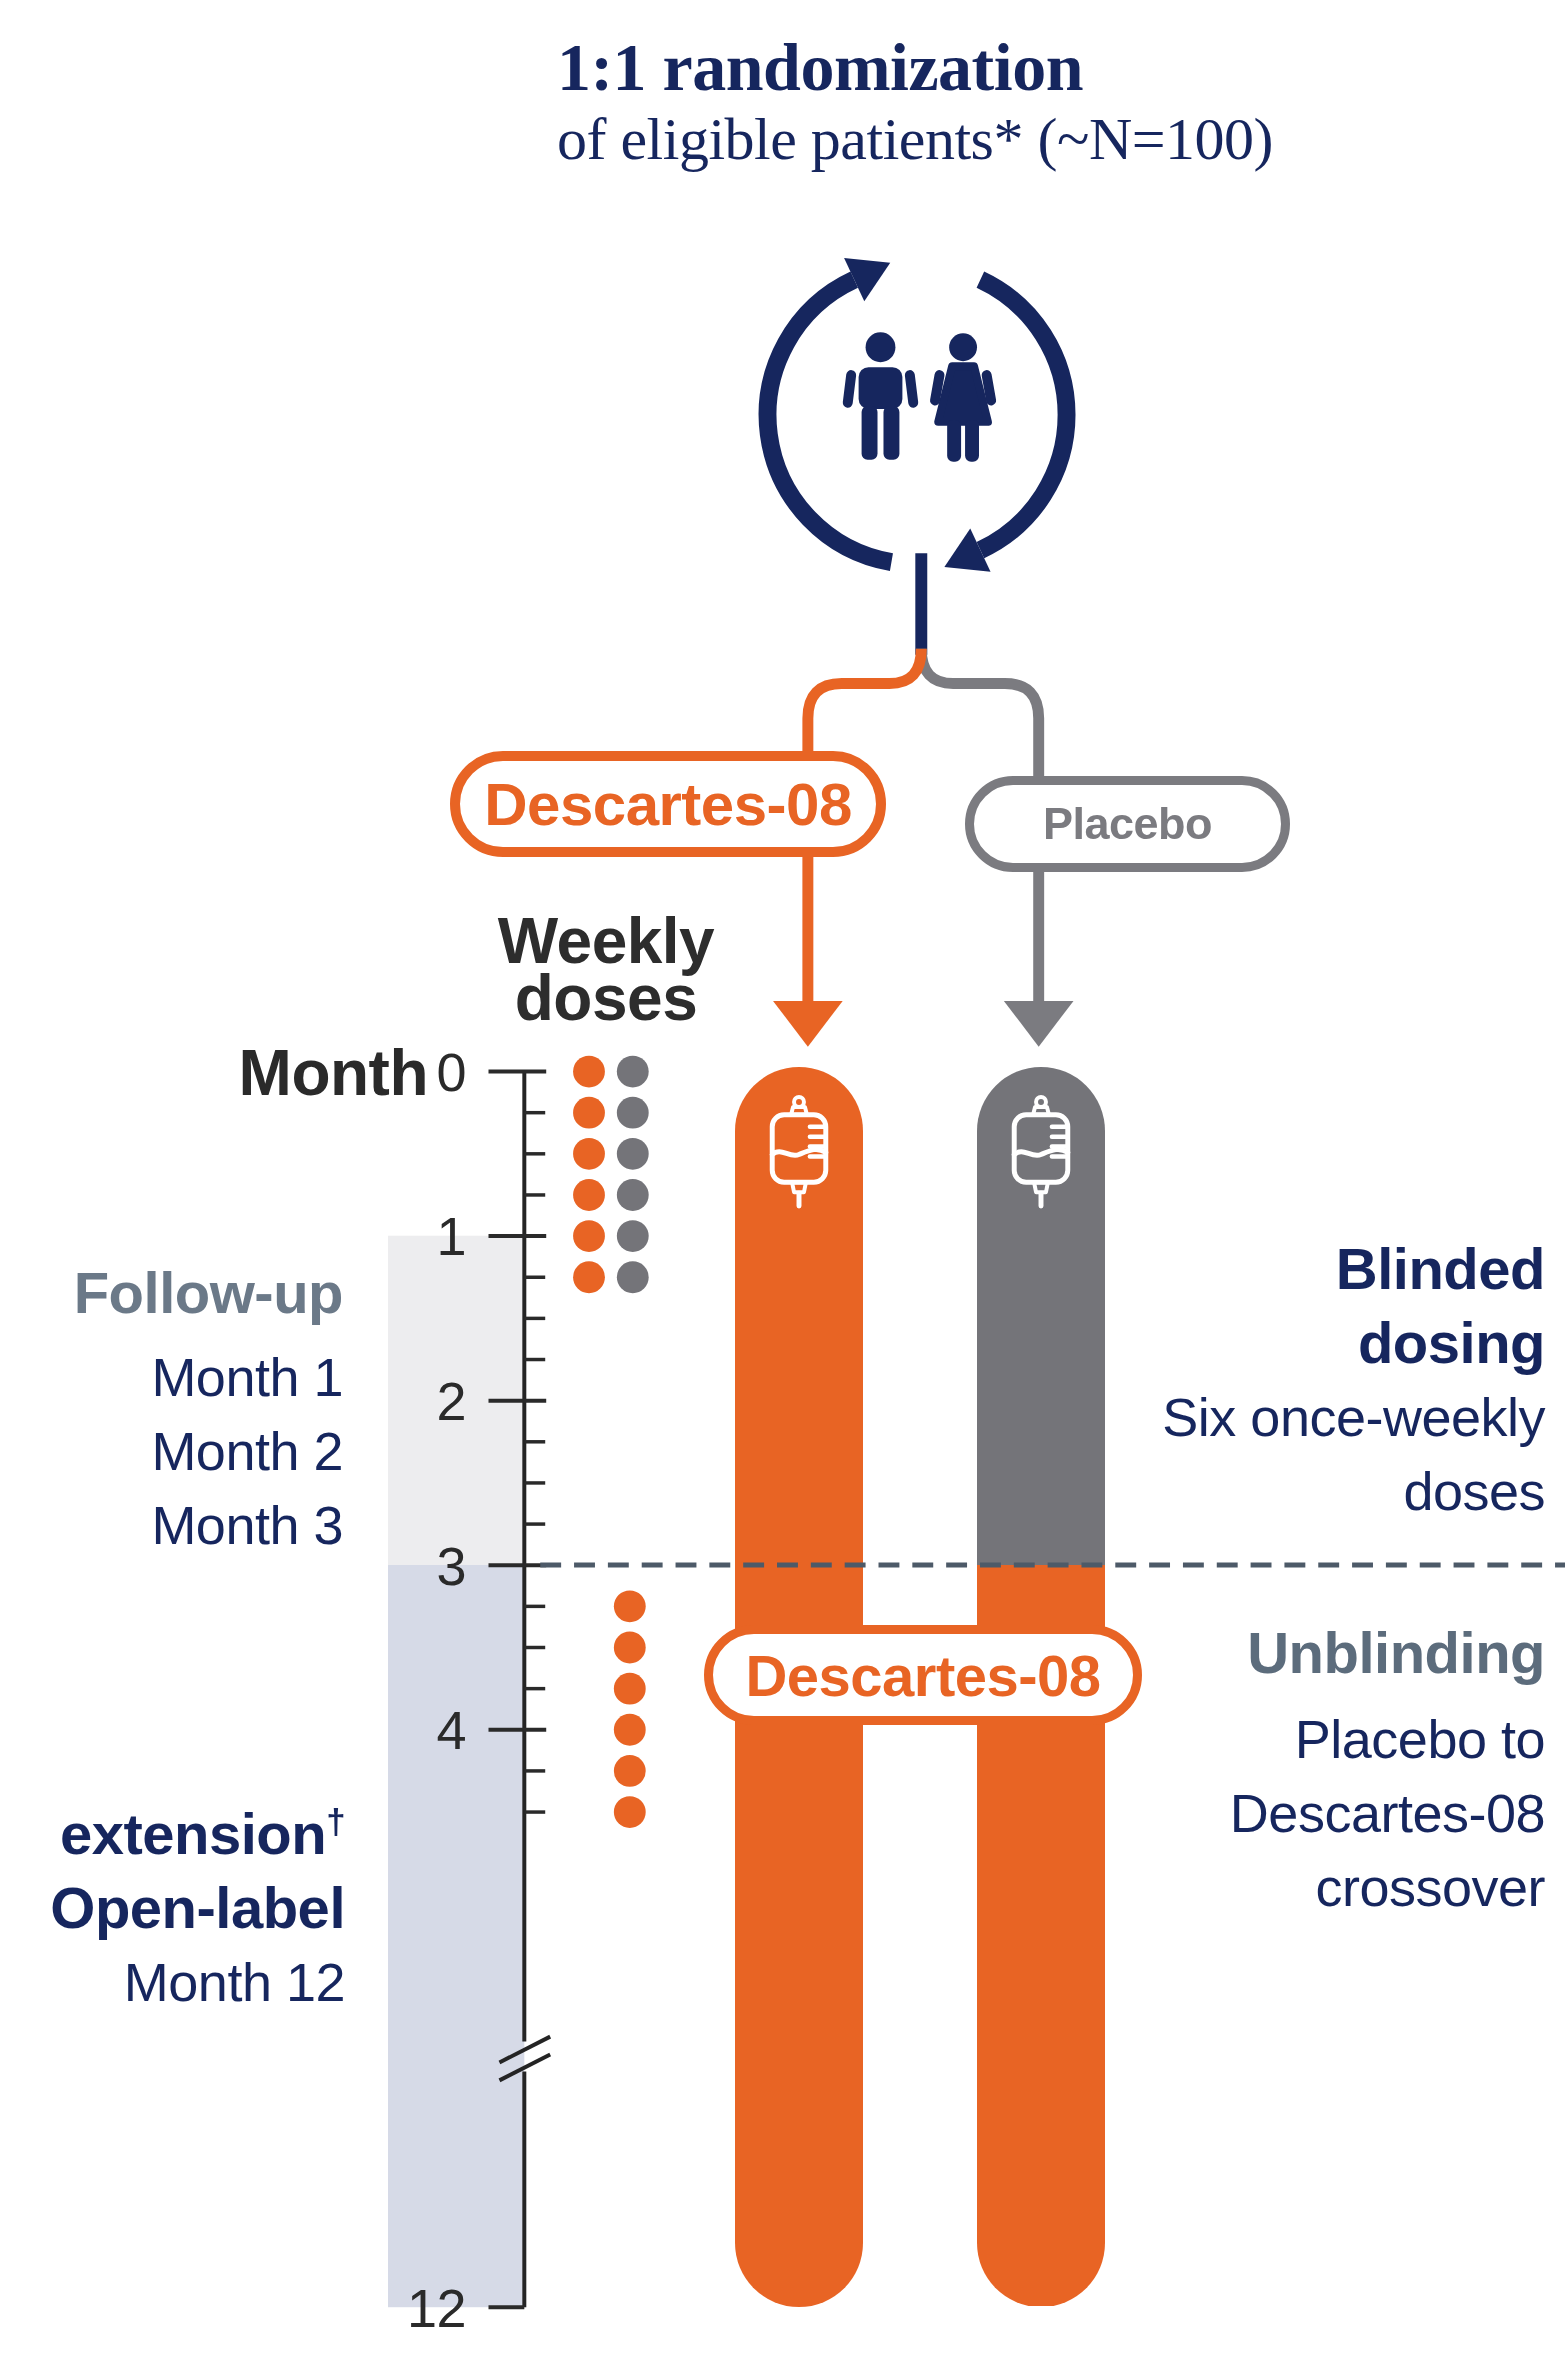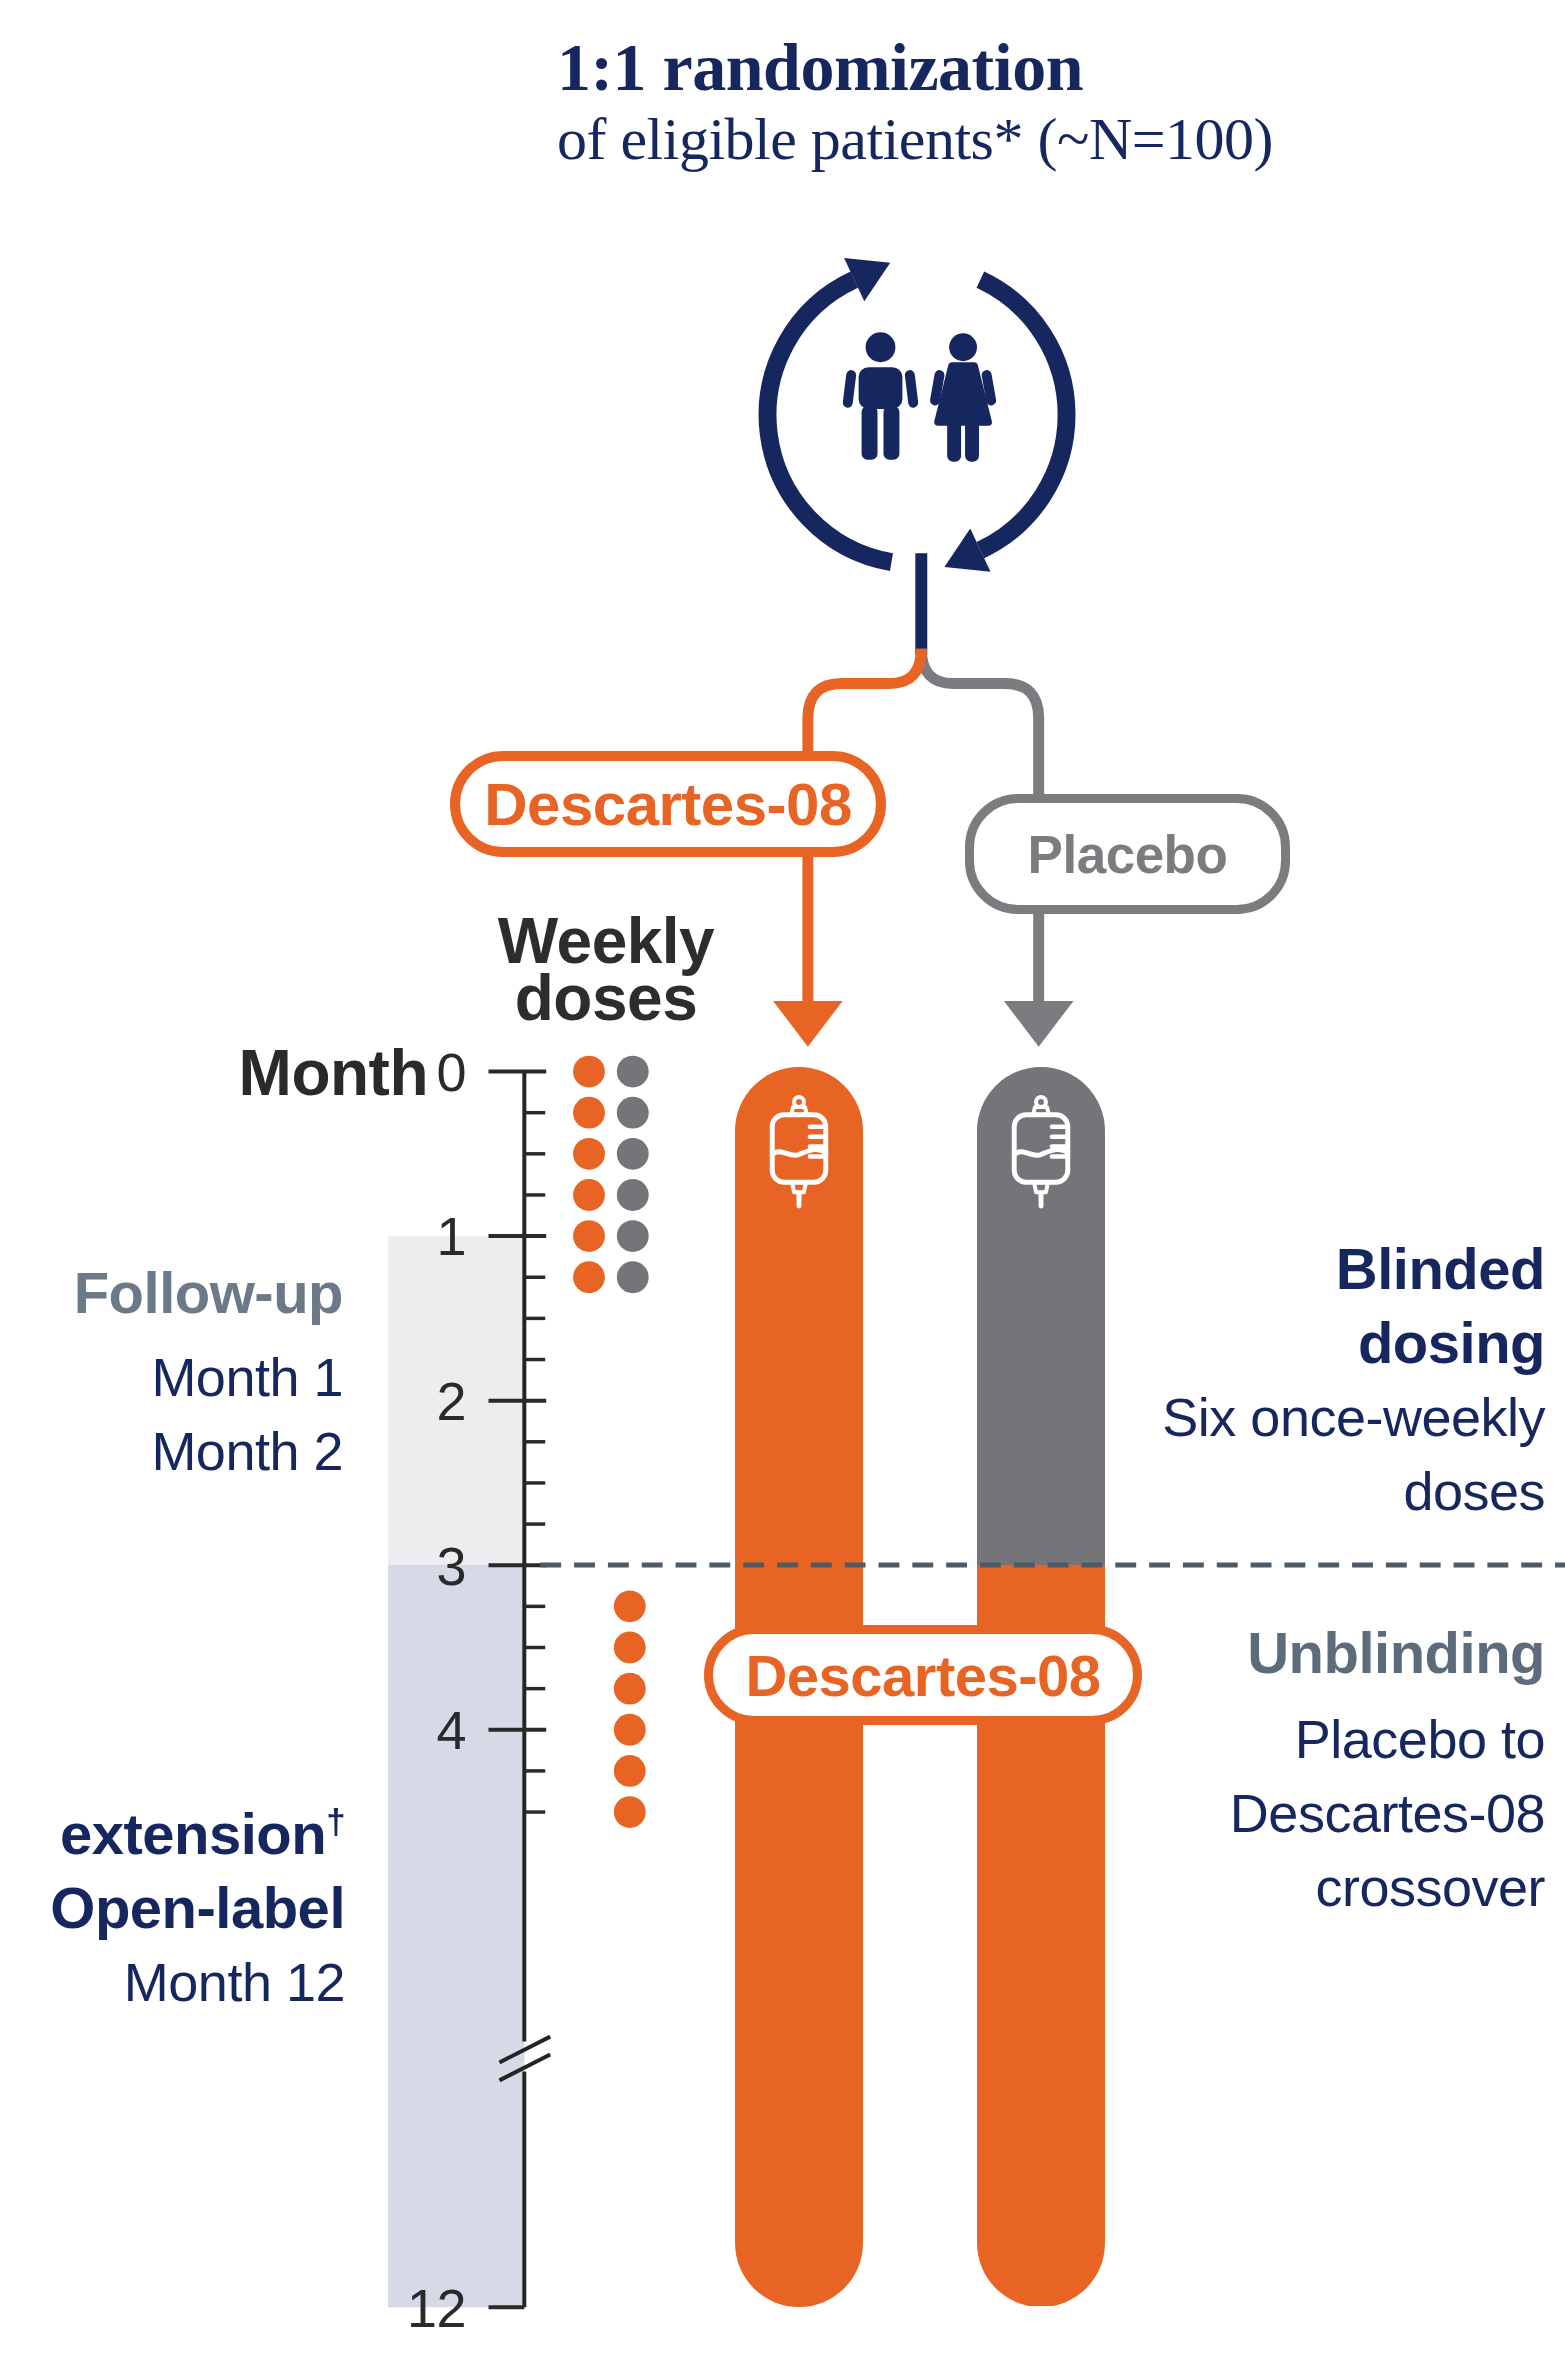--- a/index.html
+++ b/index.html
@@ -10,22 +10,22 @@
   #base-svg,#overlay-svg{position:absolute;left:0;top:0;pointer-events:none;}
   
   #title-block{left:915px;top:28px;transform:translateX(-50%);text-align:left;white-space:nowrap;font-family:Liberation Serif, serif;}
   #title-line1{font-size:68px;font-weight:bold;line-height:78px;color:#16265e;}
   #title-line2{font-size:60px;line-height:66px;color:#16265e;}
   
   .pill{position:absolute;background:#fff;display:flex;align-items:center;justify-content:center;
         font-weight:bold;white-space:nowrap;box-sizing:border-box;}
   #pill-descartes{left:450px;top:751px;width:436px;height:106px;border:10px solid #e86424;
         border-radius:54px;color:#e86424;font-size:60px;}
-  #pill-placebo{left:965px;top:794px;width:325px;height:120px;border:9px solid #7b7b80;
-        border-radius:53px;color:#7b7b80;font-size:53px;}
+  #pill-placebo{left:965px;top:776px;width:325px;height:96px;border:9px solid #7b7b80;
+        border-radius:53px;color:#7b7b80;font-size:45px;}
   #pill-crossover{left:704px;top:1625px;width:438px;height:100px;border:9px solid #e86424;
         border-radius:50px;color:#e86424;font-size:58px;z-index:6;}
   
   .bar{position:absolute;top:1067px;width:128px;height:1240px;border-radius:64px;overflow:hidden;z-index:3;}
   #bar-treatment{left:735px;background:#e86424;}
   #bar-placebo{left:977px;}
   #bar-placebo .seg-gray{width:100%;height:498px;background:#747479;}
   #bar-placebo .seg-orange{width:100%;height:741px;background:#e86424;}
   .bag{position:absolute;left:32px;top:28px;}
   
@@ -202,20 +202,21 @@
     <div class="mnum" style="top: 1364px;">2</div>
     <div class="mnum" style="top: 1529px;">3</div>
     <div class="mnum" style="top: 1693px;">4</div>
     <div class="mnum" style="top: 2271px;">12</div>
   </div>
 
 <div class="ann" id="ann-followup">
   <span class="t-bold slate">Follow-up</span>
   <div class="t-reg">Month 1</div>
   <div class="t-reg">Month 2</div>
+  <div class="t-reg">Month 3</div>
 </div>
 
 <div class="ann" id="ann-openlabel">
   <div class="t-bold"><span>extension</span><sup>†</sup></div>
   <div class="t-bold">Open-label</div>
   <div class="t-reg">Month 12</div>
 </div>
 
 <div class="ann" id="ann-blinded">
   <div class="t-bold">Blinded</div>

